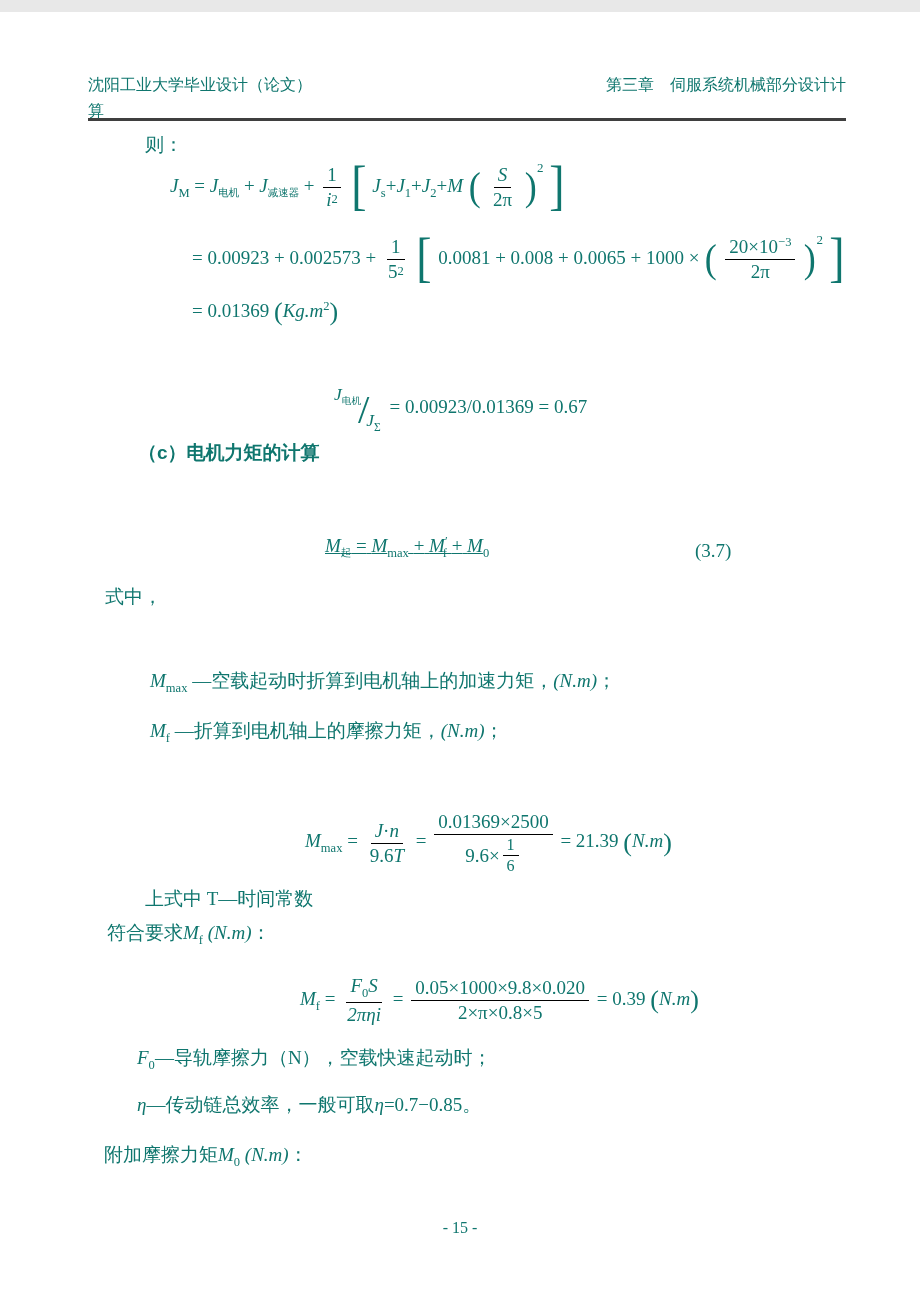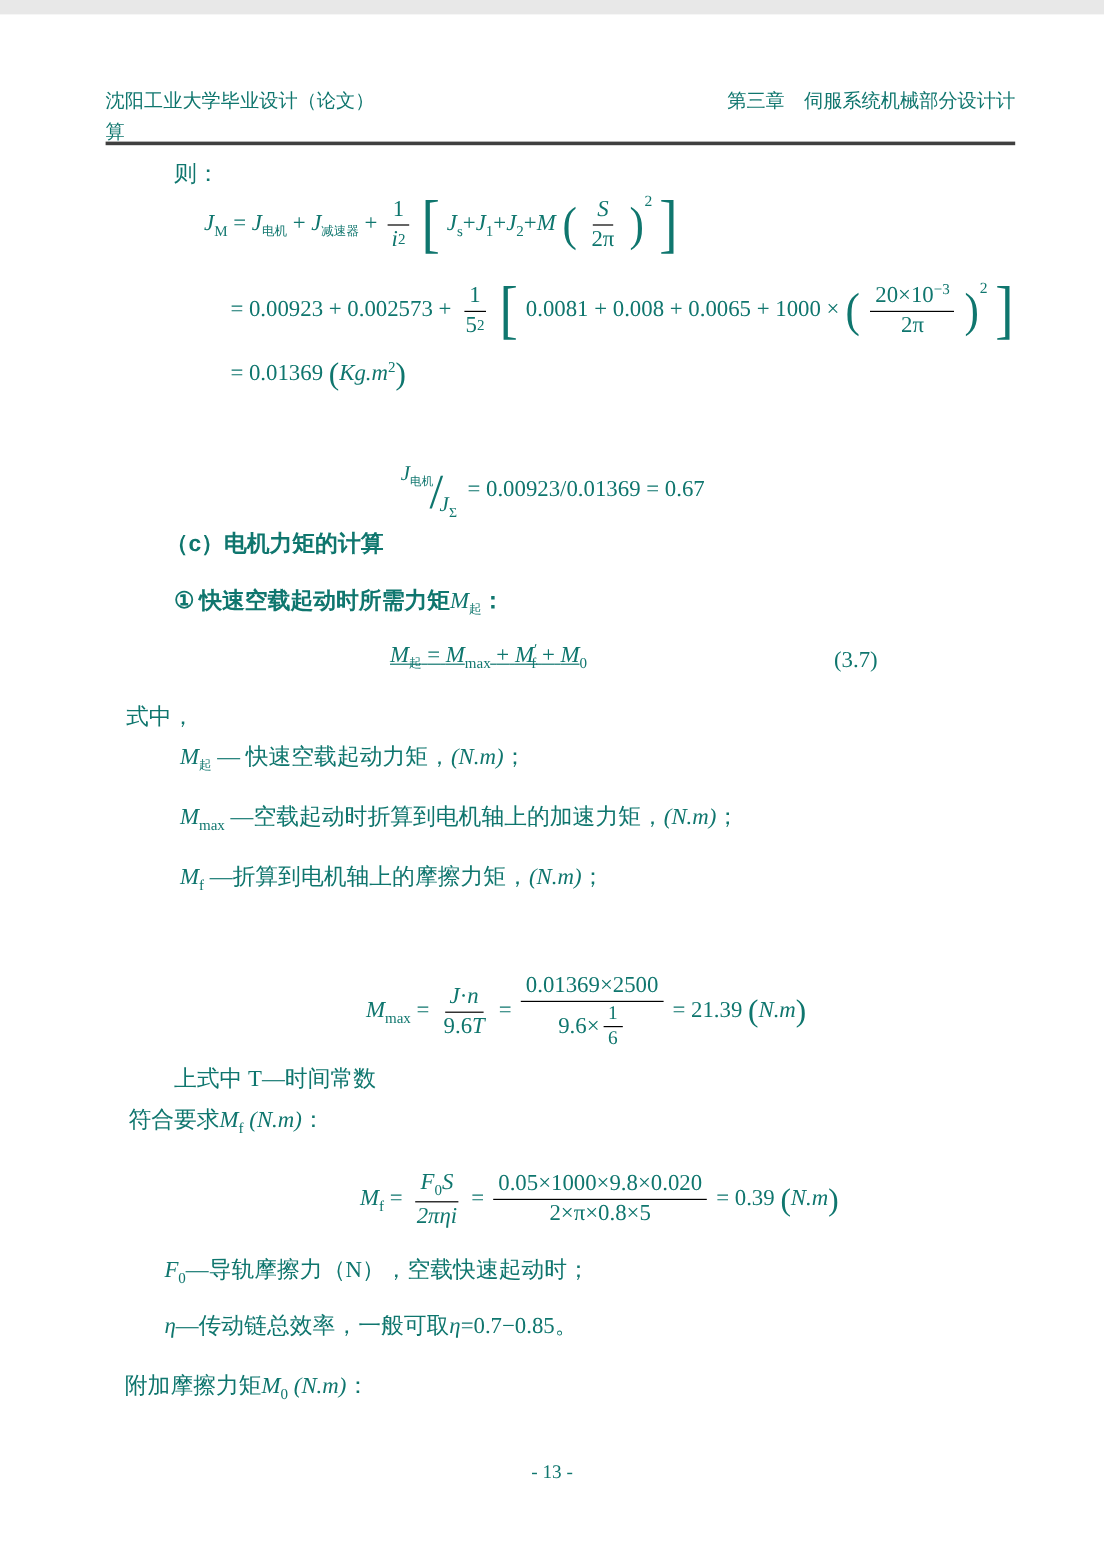--- a/index.html
+++ b/index.html
@@ -109,44 +109,36 @@
 
   <div class="abs cn" style="top:372px;left:330px;">
     <span class="skew math">
       <span class="t"><i class="v">J</i><sub class="cjk">电机</sub></span><span class="s">/</span><span class="b"><i class="v">J</i><sub>Σ</sub></span>
     </span>
     <span class="math">= 0.00923/0.01369 = 0.67</span>
   </div>
 
   <div class="abs hd-bold" style="top:428px;left:138px;">（c）电机力矩的计算</div>
 
-  <div class="abs" style="top:476px;left:145px;">
-    <span class="hd-bold">①</span>
-    <span class="hd-bold">快速空载起动时所需力矩</span><span class="math"><i class="v">M</i><sub class="cjk">起</sub></span><span class="hd-bold">：</span>
-  </div>
 
   <div class="abs" style="top:522px;left:0;right:0;height:30px;text-decoration:underline;">
     <span class="math" style="margin-left:325px;">
       <i class="v">M</i><sub class="cjk">起</sub>
       <span>=</span>
       <i class="v">M</i><sub>max</sub>
       <span>+</span>
       <i class="v">M</i><sup>′</sup><sub style="margin-left:-5px">f</sub>
       <span>+</span>
       <i class="v">M</i><sub>0</sub>
     </span>
     <span class="eqtag" style="position:absolute;left:695px;top:6px;">(3.7)</span>
   </div>
 
   <div class="abs cn" style="top:572px;left:105px;">式中，</div>
 
-  <div class="abs cn" style="top:606px;left:150px;">
-    <span class="math"><i class="v">M</i><sub class="cjk">起</sub></span>
-    <span>— 快速空载起动力矩，</span><i class="v">(N.m)</i><span>；</span>
-  </div>
   <div class="abs cn" style="top:706px;left:150px;">
     <span class="math"><i class="v">M</i><sub>f</sub></span>
     <span>—折算到电机轴上的摩擦力矩，</span><i class="v">(N.m)</i><span>；</span>
   </div>
   <div class="abs cn" style="top:656px;left:150px;">
     <span class="math"><i class="v">M</i><sub>max</sub></span>
     <span>—空载起动时折算到电机轴上的加速力矩，</span><i class="v">(N.m)</i><span>；</span>
   </div>
 
   <div class="abs math" style="top:798px;left:305px;">
@@ -203,15 +195,15 @@
   </div>
 
   <div class="abs cn" style="top:1080px;left:137px;">
     <i class="v">η</i><span>—传动链总效率，一般可取</span><i class="v">η</i><span>=0.7−0.85</span><span>。</span>
   </div>
 
   <div class="abs cn" style="top:1130px;left:104px;">
     <span>附加摩擦力矩</span><span class="math"><i class="v">M</i><sub>0</sub></span> <i class="v">(N.m)</i><span>：</span>
   </div>
 
-  <div class="footer" style="top:1207px;">- 13 -</div>
+  <div class="footer" style="top:1207px;">- 15 -</div>
 
 </div>
 
 </body></html>

